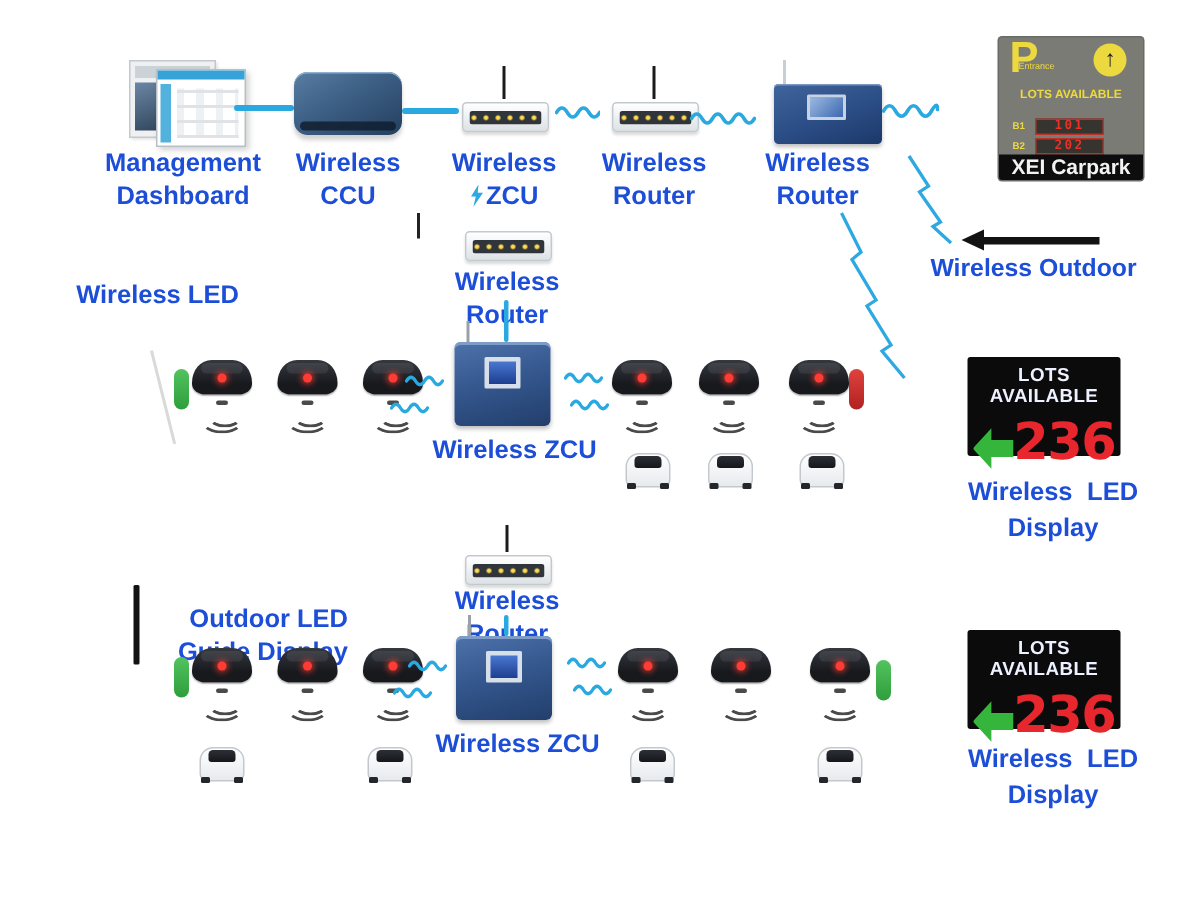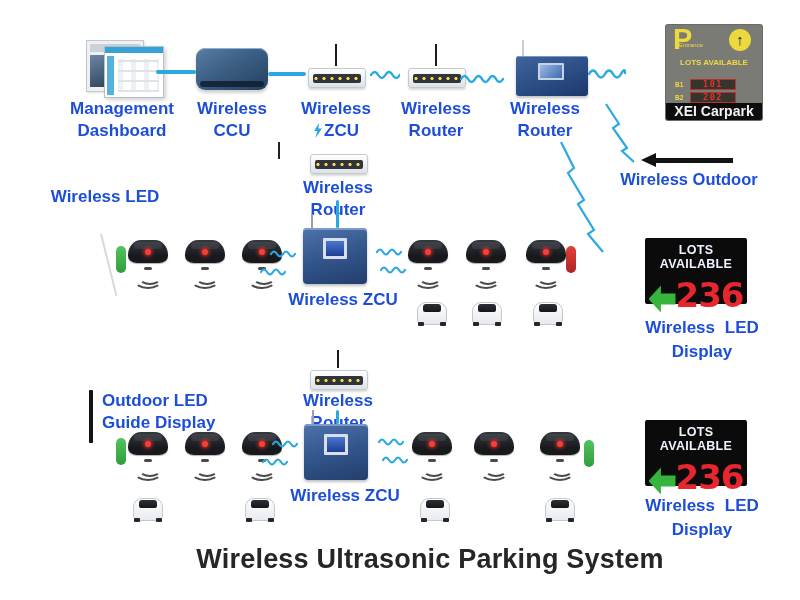--- a/index.html
+++ b/index.html
@@ -2,21 +2,21 @@
 <html><head>
 <meta charset="utf-8">
 <style>
   * { box-sizing: border-box; margin: 0; padding: 0; }
   body { margin:0; background:#fff; font-family:"Liberation Sans",sans-serif; }
   .canvas { position:relative; width:800px; height:600px; background:#ffffff; overflow:hidden; }
 
   
   .lbl { position:absolute; text-align:center; font-size:17px; font-weight:600; color:#1d4ed8; line-height:22px; }
   .lbl span { display:block; }
-  .lbl.left { text-align:left; }
+  .lbl.left { text-align:right;margin-top:12px; }
   .title { position:absolute; left:60px; top:544px; width:740px; text-align:center;
            font-size:27px; font-weight:700; color:#262626; letter-spacing:.2px; }
 
   
   .hline { position:absolute; height:4px; background:#29a9e0; border-radius:2px; }
   .vline { position:absolute; width:3px; background:#29a9e0; border-radius:1.5px; }
   .wavy, .bolt { position:absolute; }
   .faint-line { position:absolute; width:1.5px; background:#d9d9d9; transform-origin:top left; transform:rotate(-14deg); }
   .black-bar { position:absolute; width:4px; background:#121212; border-radius:1px; }
   .black-arrow { position:absolute; width:92px; height:14px; }
@@ -357,14 +357,13 @@
     <div class="led-row">
       <div class="led-arrow"></div>
       <div class="led-count">236</div>
     </div>
   </div>
   <div class="lbl disp-lbl" style="left:628px;top:494px;width:148px;line-height:24px">
     <span class="sp1">Wireless LED</span>
     <span>Display</span>
   </div>
 
-  <div class="title">Wireless Ultrasonic Parking System</div>
 </div>
 
 </body></html>

